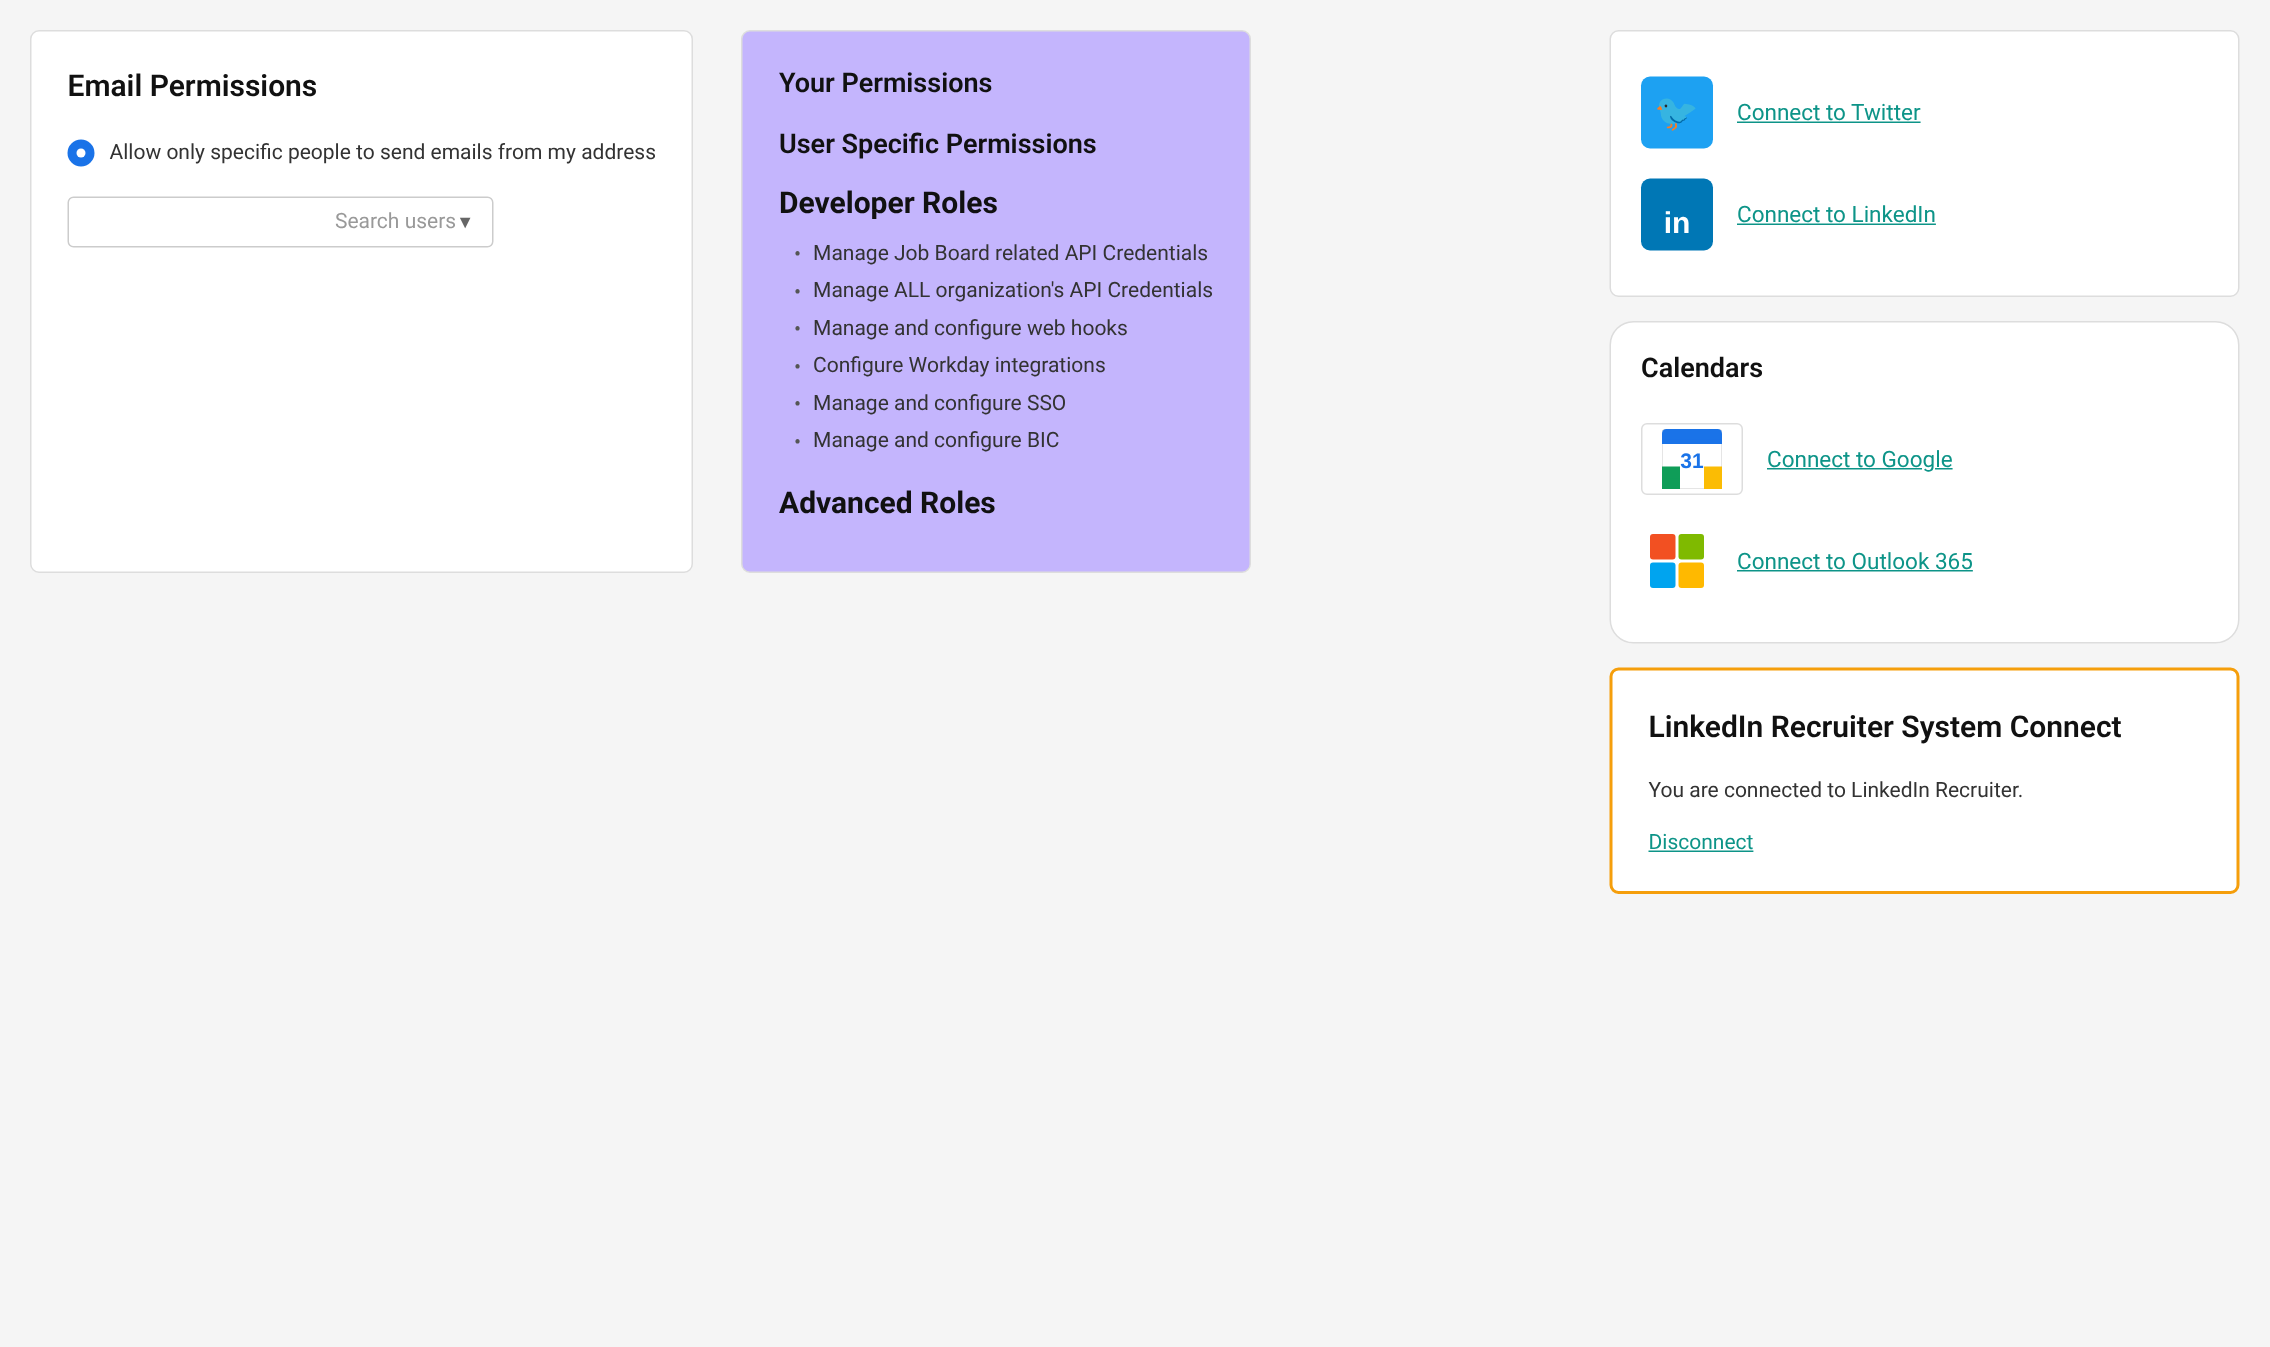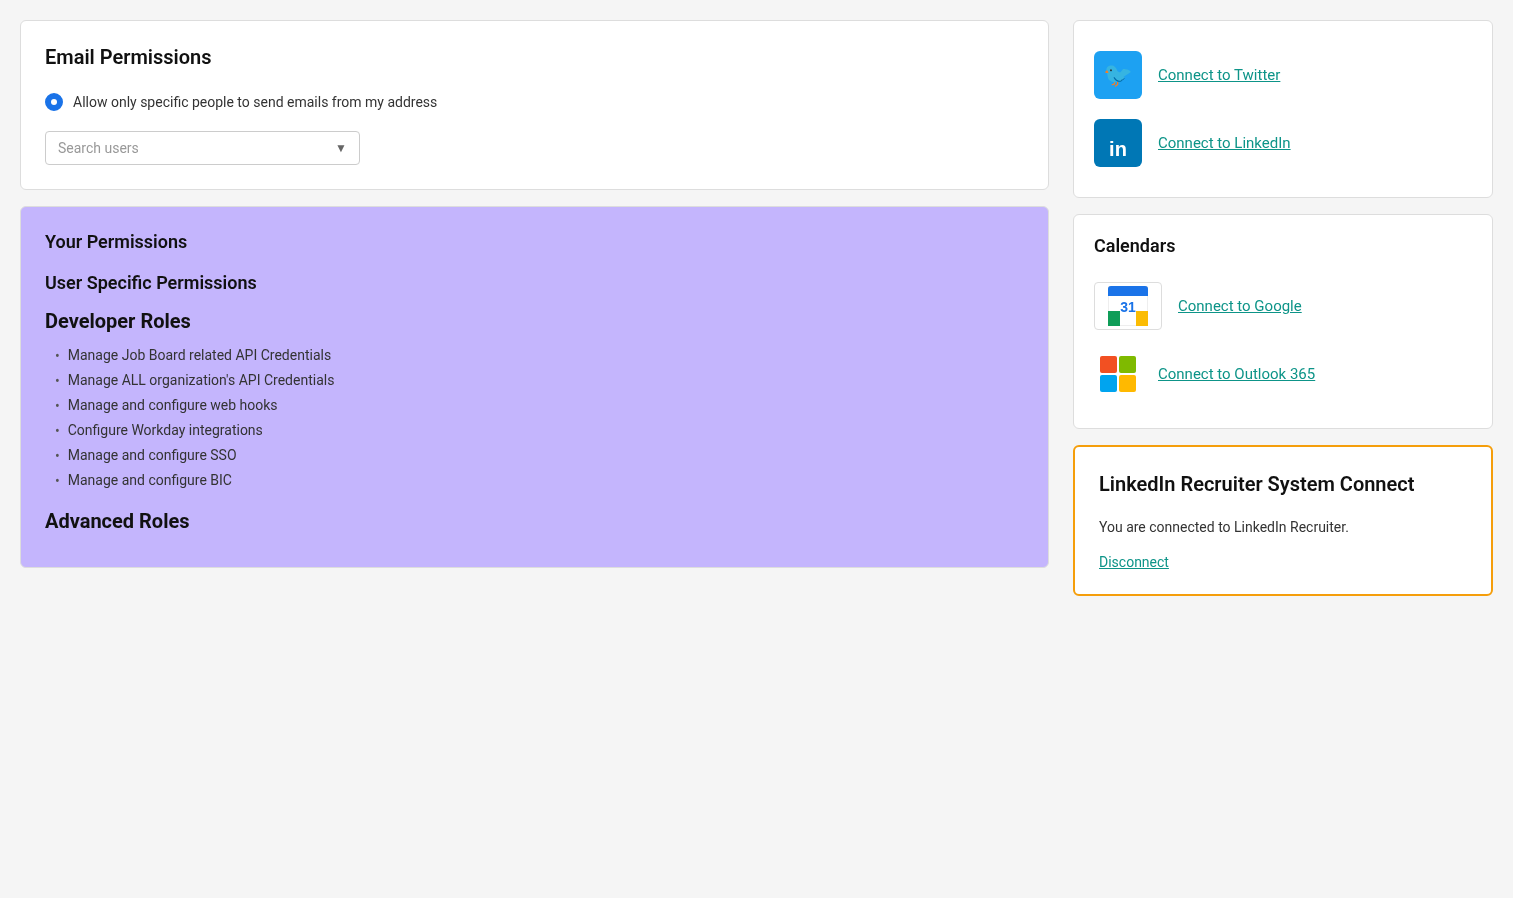--- a/index.html
+++ b/index.html
@@ -12,22 +12,22 @@
     .layout {
       display: flex;
       gap: 24px;
       padding: 20px;
       max-width: 1513px;
       align-items: flex-start;
     }
     .main-column {
       flex: 1;
       display: flex;
-      flex-direction: column;
-      gap: 16px;
+      flex-direction: row;
+      gap: 32px;
     }
     .sidebar-column {
       width: 420px;
       display: flex;
       flex-direction: column;
       gap: 16px;
     }
 
     
     .email-permissions-card {
@@ -78,24 +78,25 @@
     .radio-label {
       font-size: 14px;
       color: #333;
     }
     .search-dropdown {
       display: flex;
       align-items: center;
       border: 1px solid #ccc;
       border-radius: 4px;
       padding: 8px 12px;
-      width: 315px;
+      width: 284px;
       background: #fff;
       cursor: pointer;
       margin-top: 16px;
+      text-align: right;
     }
     .search-dropdown-text {
       flex: 1;
       color: #999;
       font-size: 14px;
     }
     .search-dropdown-arrow {
       color: #666;
       font-size: 12px;
     }
@@ -177,21 +178,21 @@
       color: #0d9488;
       text-decoration: underline;
       font-size: 15px;
       cursor: pointer;
     }
 
     
     .calendars-card {
       background: #fff;
       border: 1px solid #ddd;
-      border-radius: 6px;
+      border-radius: 16px;
       padding: 20px;
     }
     .calendars-title {
       font-size: 18px;
       font-weight: 600;
       color: #111;
       margin-bottom: 16px;
     }
 
     

